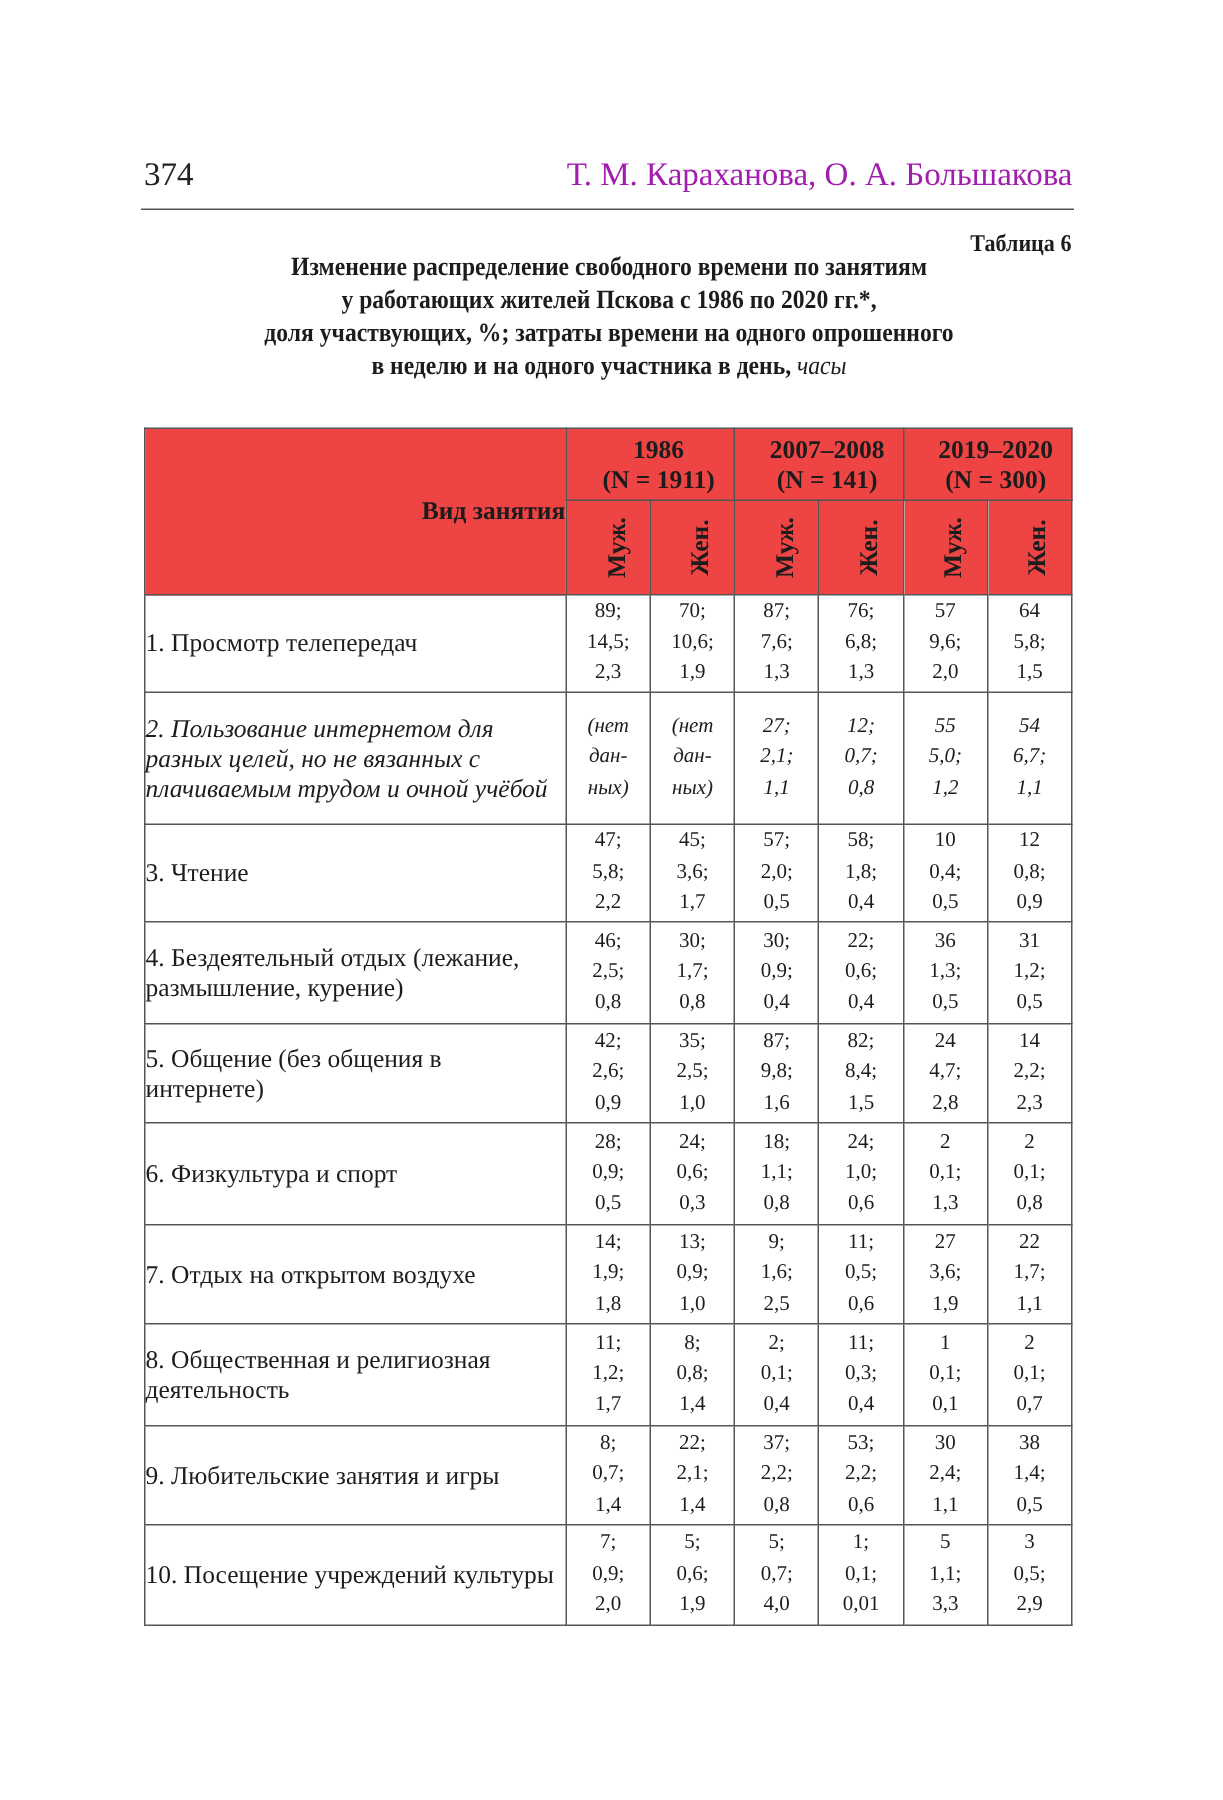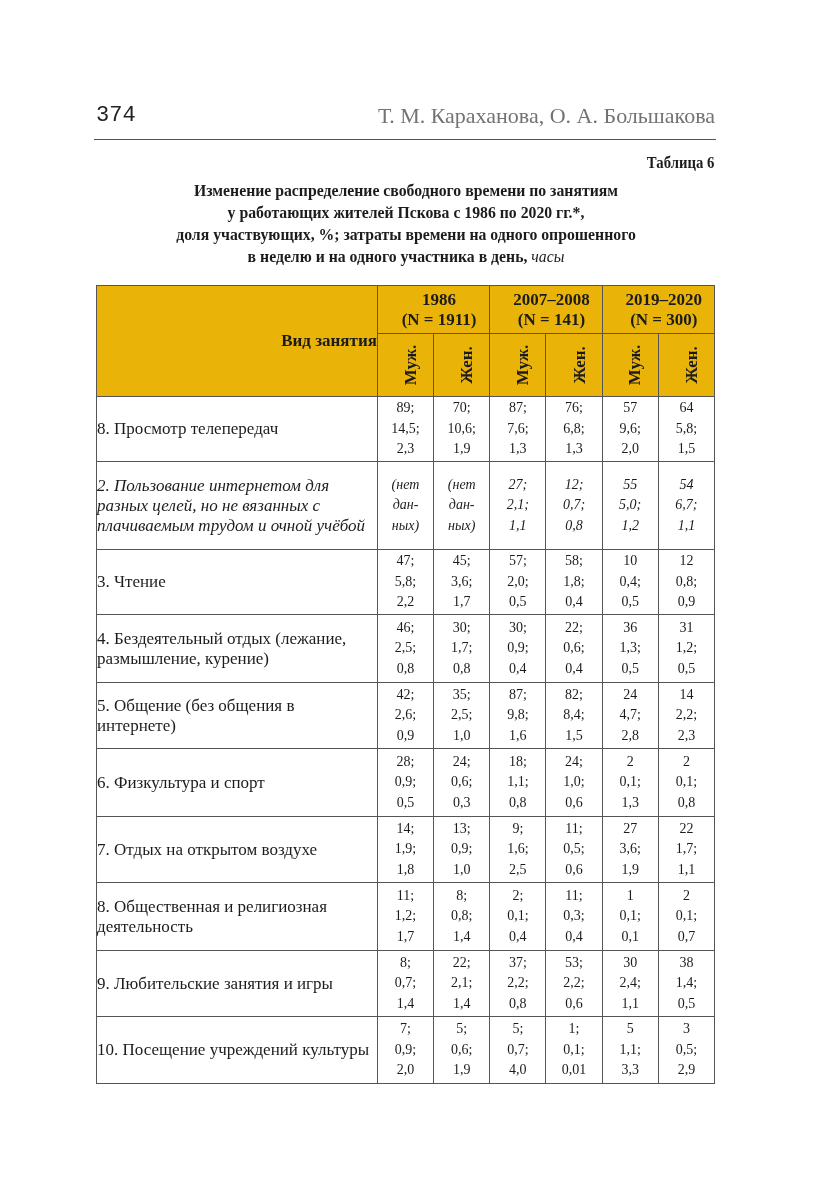--- a/index.html
+++ b/index.html
@@ -12,30 +12,30 @@
       height: 1200px;
       position: relative;
       overflow: hidden;
       color: #1c1c1c;
       font-family: "Liberation Serif", "DejaVu Serif", serif;
     }
     .page-number {
       position: absolute;
       left: 96px;
       top: 103px;
-      font-family: Liberation Mono, monospace;
+      font-family: Liberation Serif, serif;
       font-size: 22px;
       color: #222;
     }
     .running-head {
       position: absolute;
       right: 100px;
       top: 103px;
       font-size: 22px;
-      color: #737373;
+      color: #a21caf;
       white-space: nowrap;
     }
     .head-rule {
       position: absolute;
       left: 94px;
       top: 139px;
       width: 622px;
       height: 0;
       border-top: 1.5px solid #555;
     }
@@ -45,21 +45,21 @@
       top: 154px;
       font-size: 16px;
       font-weight: bold;
       transform: scaleX(0.92);
       transform-origin: right center;
     }
     .table-title {
       position: absolute;
       left: 96px;
       width: 620px;
-      top: 179px;
+      top: 166px;
       text-align: center;
       font-size: 17.5px;
       font-weight: bold;
       line-height: 22px;
     }
     .table-title .line {
       display: block;
       white-space: nowrap;
       transform: scaleX(0.9);
     }
@@ -76,21 +76,21 @@
       width: 619px;
       font-size: 17px;
       line-height: 20px;
     }
     table.data td, table.data th {
       border: 1.5px solid #555;
       padding: 0;
       vertical-align: middle;
     }
     table.data thead th {
-      background: #eab308;
+      background: #ef4444;
       font-weight: bold;
       padding-left: 11px;
     }
     .col-activity { width: 280px; }
     .col-val { width: 56px; }
     .group-head {
       height: 47px;
       text-align: center;
       line-height: 20px;
       font-size: 17px;
@@ -212,21 +212,21 @@
         </th>
       <th class="sub-head">
           <div class="wrap">
             <span class="rot">Жен.</span>
           </div>
         </th>
     </tr>
   </thead>
   <tbody id="table-body">
       <tr class="r-1">
-        <td class="activity">8. Просмотр телепередач</td>
+        <td class="activity">1. Просмотр телепередач</td>
         <td class="val">
           <span>89;</span>
           <span>14,5;</span>
           <span>2,3</span>
         </td>
         <td class="val">
           <span>70;</span>
           <span>10,6;</span>
           <span>1,9</span>
         </td>

